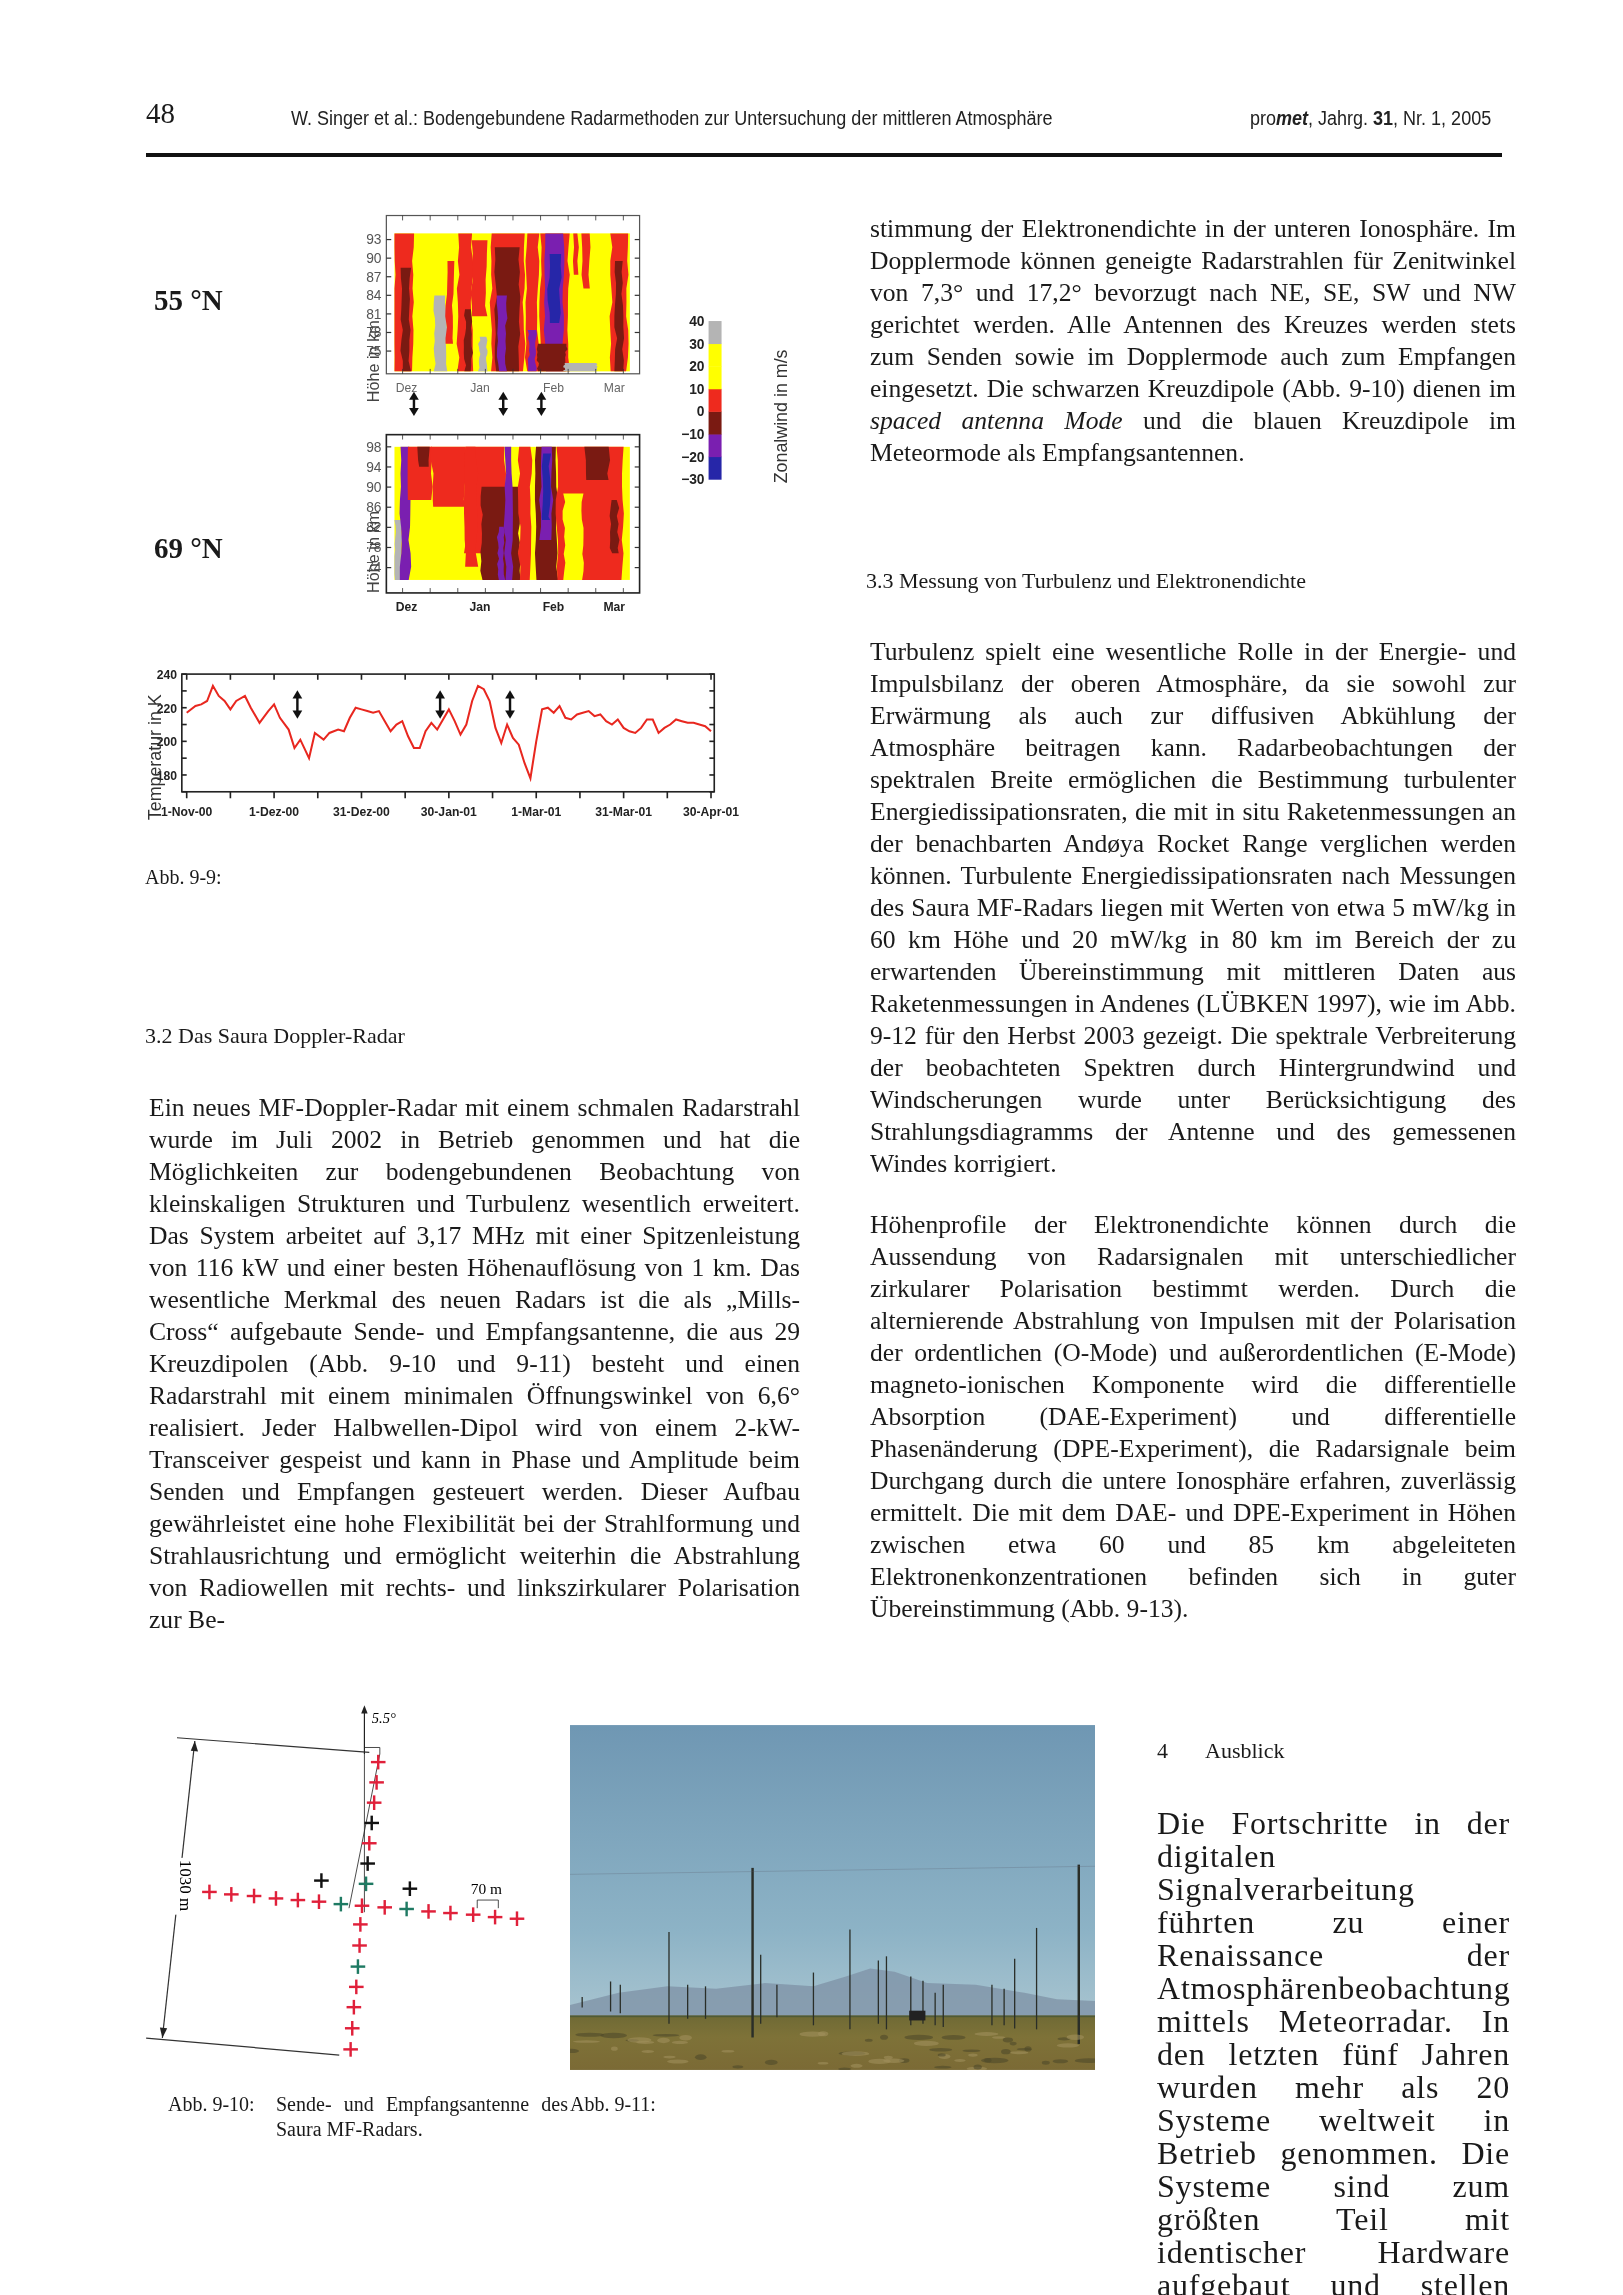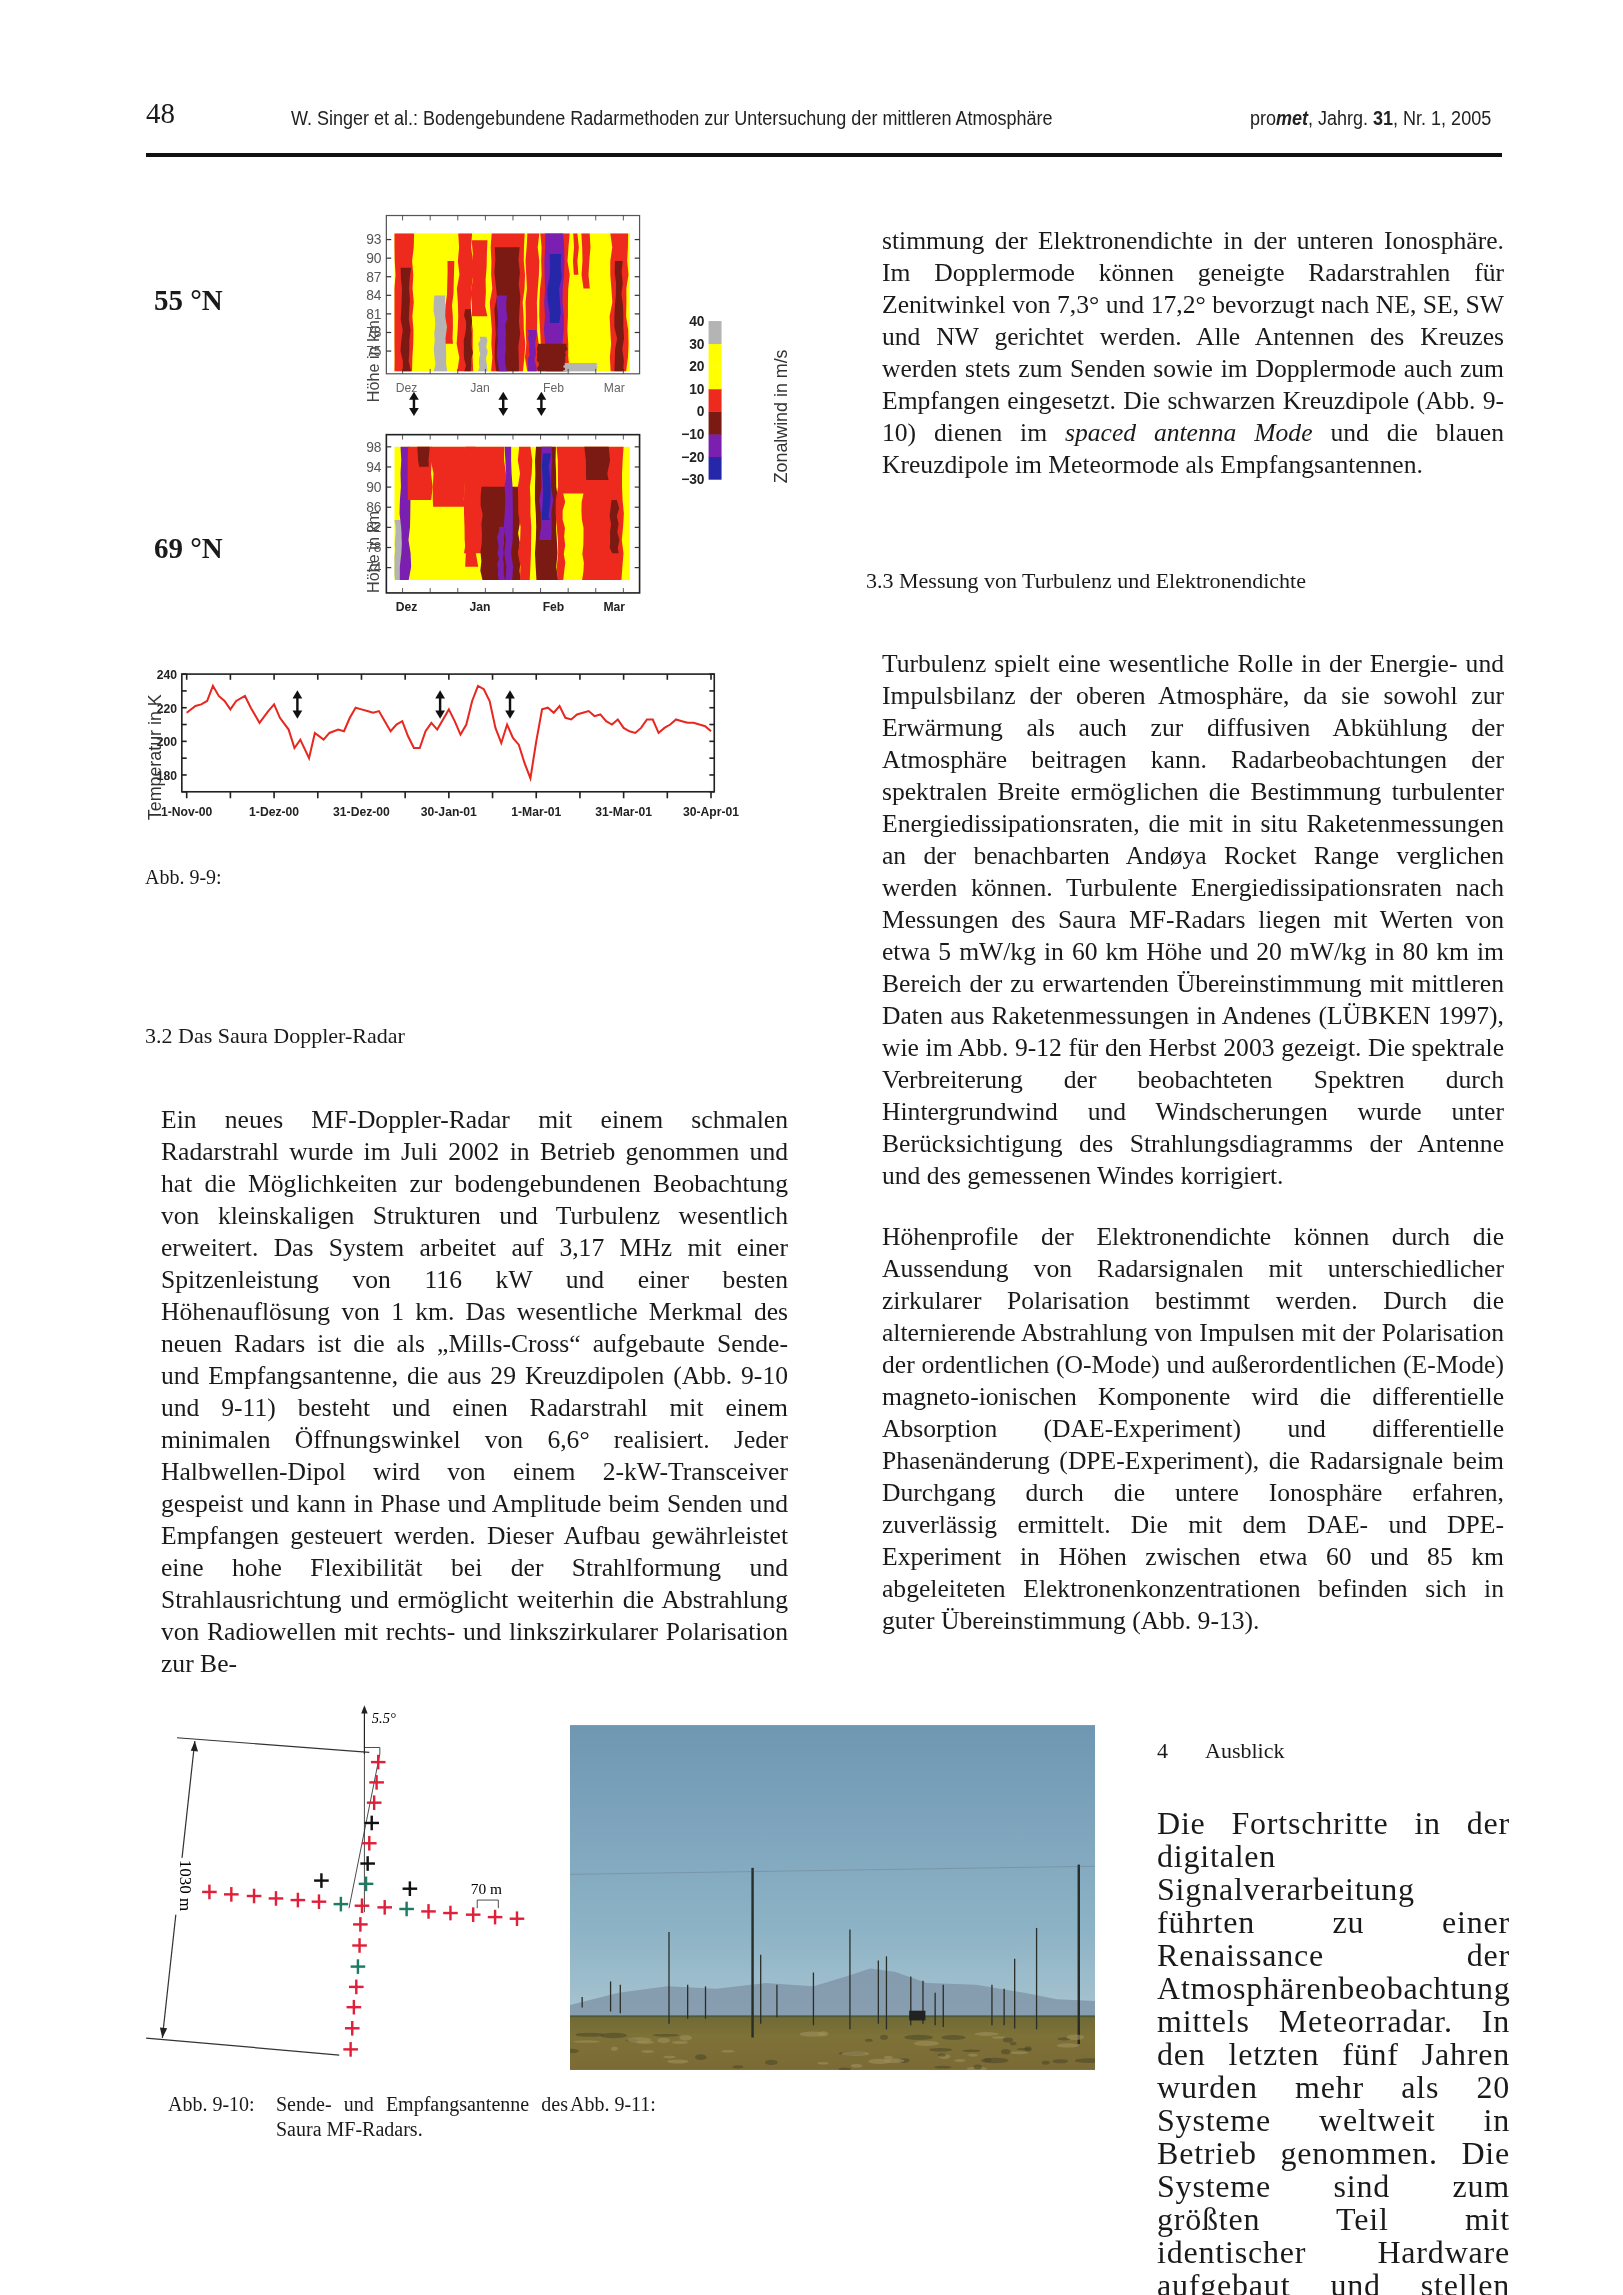--- a/index.html
+++ b/index.html
@@ -2,21 +2,21 @@
 <html style="font-size:13px"><head>
 <meta charset="utf-8">
 <style>
   html,body{margin:0;padding:0;background:#fff;}
   body{width:1624px;height:2295px;position:relative;overflow:hidden;font-family:"Liberation Serif","DejaVu Serif",serif;color:#1a1a1a;}
   .abs{position:absolute;}
   .hdr{font-family:"Liberation Sans",sans-serif;font-size:20px;top:107px;color:#222;transform:scaleX(0.9);transform-origin:left;}
   .pnum{left:146px;top:97px;font-family:"Liberation Serif",serif;font-size:29px;text-align:right;}
   .rule{left:146px;top:153px;width:1356px;height:4px;background:#111;}
   .col{font-size:25.6px;line-height:32px;text-align:justify;}
-  .col p{margin:16px;}
+  .col p{margin:4px;}
   .h2{font-weight:normal;font-size:22px;}
   .cap{font-size:20px;line-height:25px;}
   .caplab{position:absolute;left:0;top:0;}
   .captxt{position:absolute;}
   svg text{font-family:"Liberation Sans",sans-serif;}
   .photo{left:570px;top:1725px;width:525px;height:345px;overflow:hidden;}
   .ausb{font-size:32px;line-height:33px;letter-spacing:0.8px;text-align:justify;}
 </style>
 </head>
 <body>

